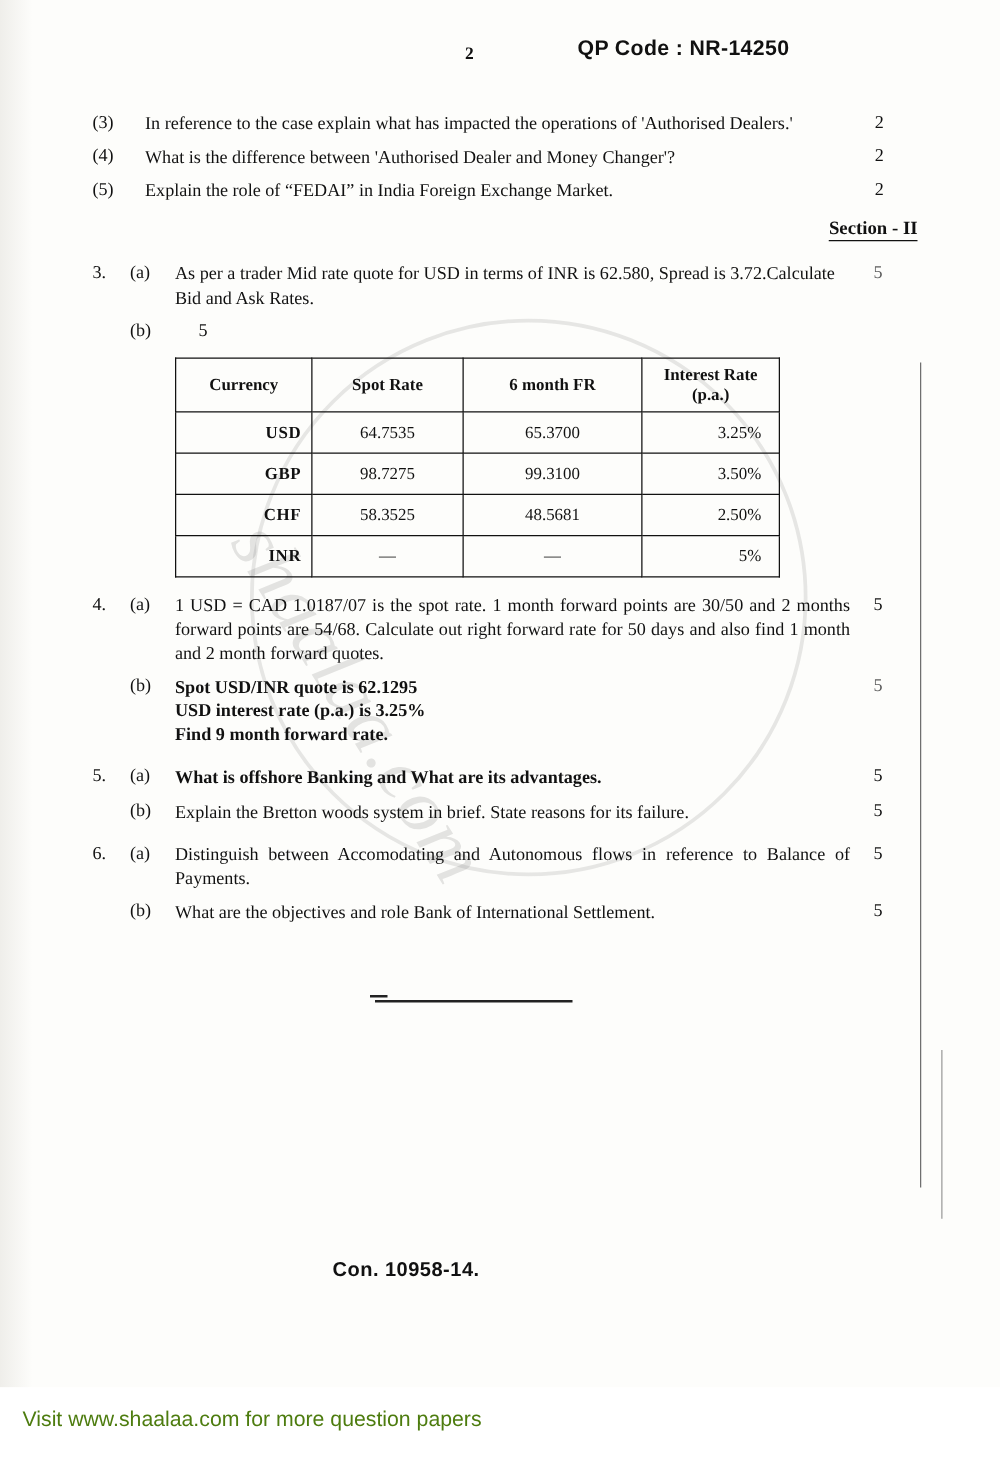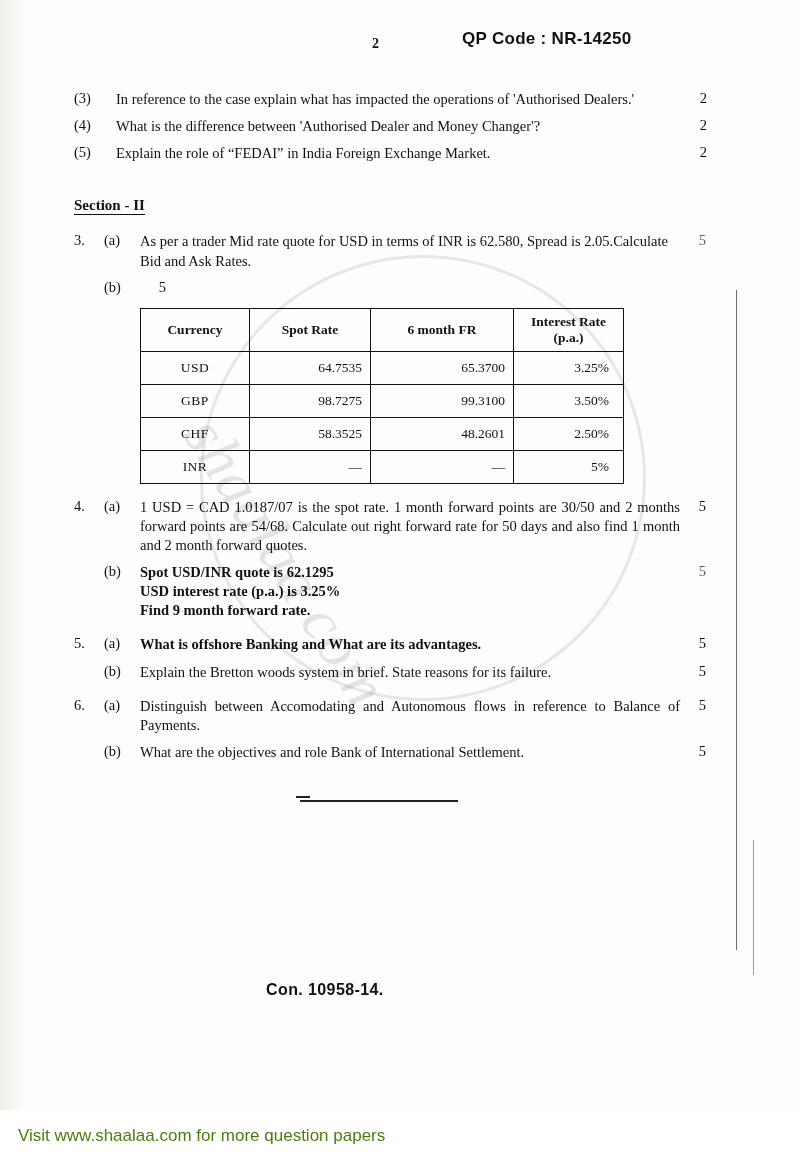--- a/index.html
+++ b/index.html
@@ -140,22 +140,22 @@
   }
   .marks.faint { color: #5d5d5d; }
 
   .justify { text-align: justify; }
 
   .block-gap { height: 14px; }
   .block-gap-sm { height: 7px; }
 
   
   .section-head {
-    text-align: left;
-    margin: 34px 0 18px 0;
+    text-align: right;
+    margin: 12px 0 18px 0;
     font-size: 15px;
     font-weight: bold;
   }
   .section-head span {
     border-bottom: 1.5px solid #111;
     padding-bottom: 1px;
   }
 
   
   .tbl-wrap {
@@ -170,27 +170,27 @@
   table.rates th, table.rates td {
     border: 1.6px solid #111;
     padding: 5px 8px;
     height: 22px;
   }
   table.rates th {
     font-weight: bold;
     text-align: center;
   }
   table.rates td.cur {
-    text-align: center;
-    font-weight: normal;
+    text-align: right;
+    font-weight: bold;
     letter-spacing: 0.5px;
     margin-top: 18px;
   }
   table.rates td.num {
-    text-align: right;
+    text-align: center;
   }
   table.rates td.pct {
     text-align: right;
     padding-right: 14px;
   }
 
   
   .end-rule {
     position: absolute;
     left: 300px;
@@ -201,21 +201,21 @@
   .end-rule-dash {
     position: absolute;
     left: 296px;
     top: 796px;
     width: 14px;
     border-top: 2px solid #222;
   }
   .con-line {
     position: absolute;
     left: 266px;
-    top: 981px;
+    top: 1008px;
     font-family: "Liberation Sans", serif;
     font-size: 16px;
     font-weight: bold;
     letter-spacing: 0.4px;
   }
 
   
   .banner {
     position: absolute;
     left: 0;
@@ -269,21 +269,21 @@
       <div class="marks">2</div>
     </div>
 
     <div class="section-head">
       <span>Section - II</span>
     </div>
 
     <div class="row">
       <div class="qnum">3.</div>
       <div class="sublabel">(a)</div>
-      <div class="body-text" style="max-width:540px;">As per a trader Mid rate quote for USD in terms of INR is 62.580, Spread is 2.05.Calculate Bid and Ask Rates.</div>
+      <div class="body-text" style="max-width:540px;">As per a trader Mid rate quote for USD in terms of INR is 62.580, Spread is 3.72.Calculate Bid and Ask Rates.</div>
       <div class="marks faint">5</div>
     </div>
     <div class="block-gap-sm"></div>
     <div class="row">
       <div class="qnum"></div>
       <div class="sublabel">(b)</div>
       <div class="marks">5</div>
     </div>
 
     <div class="tbl-wrap">
@@ -305,21 +305,21 @@
           </tr>
           <tr>
             <td class="cur">GBP</td>
             <td class="num">98.7275</td>
             <td class="num">99.3100</td>
             <td class="pct">3.50%</td>
           </tr>
           <tr>
             <td class="cur">CHF</td>
             <td class="num">58.3525</td>
-            <td class="num">48.2601</td>
+            <td class="num">48.5681</td>
             <td class="pct">2.50%</td>
           </tr>
           <tr>
             <td class="cur">INR</td>
             <td class="num">—</td>
             <td class="num">—</td>
             <td class="pct">5%</td>
           </tr>
         </tbody>
       </table>

